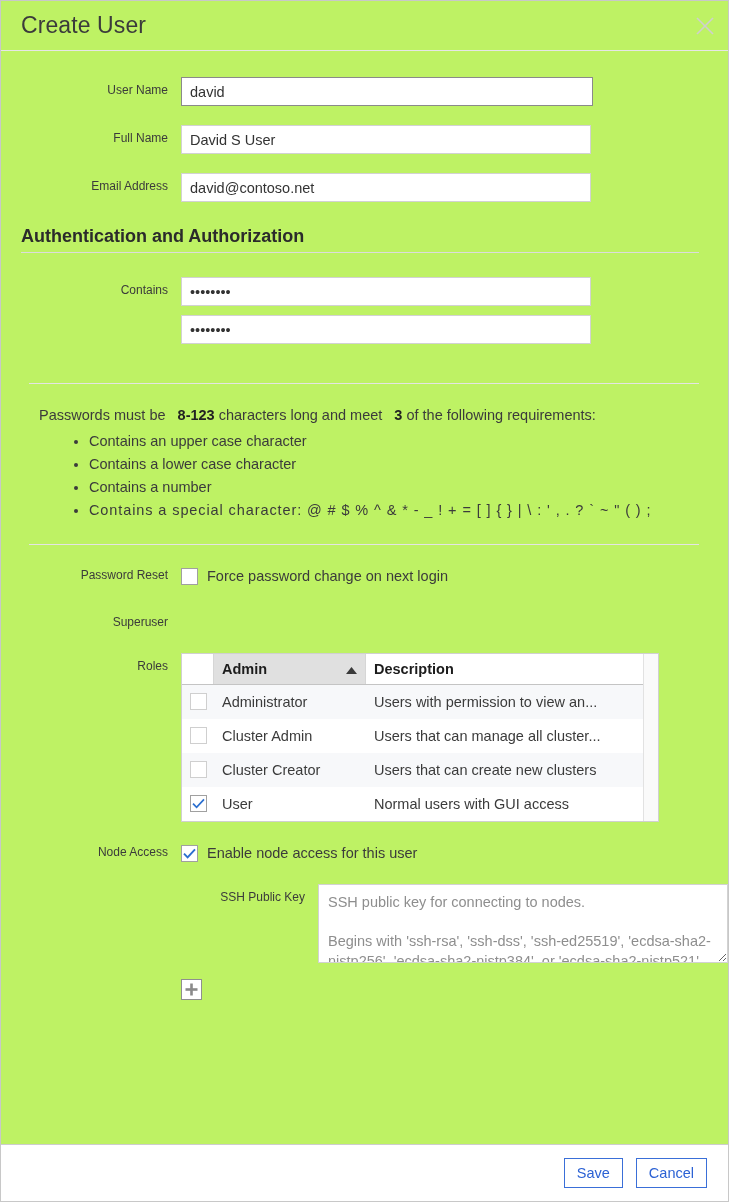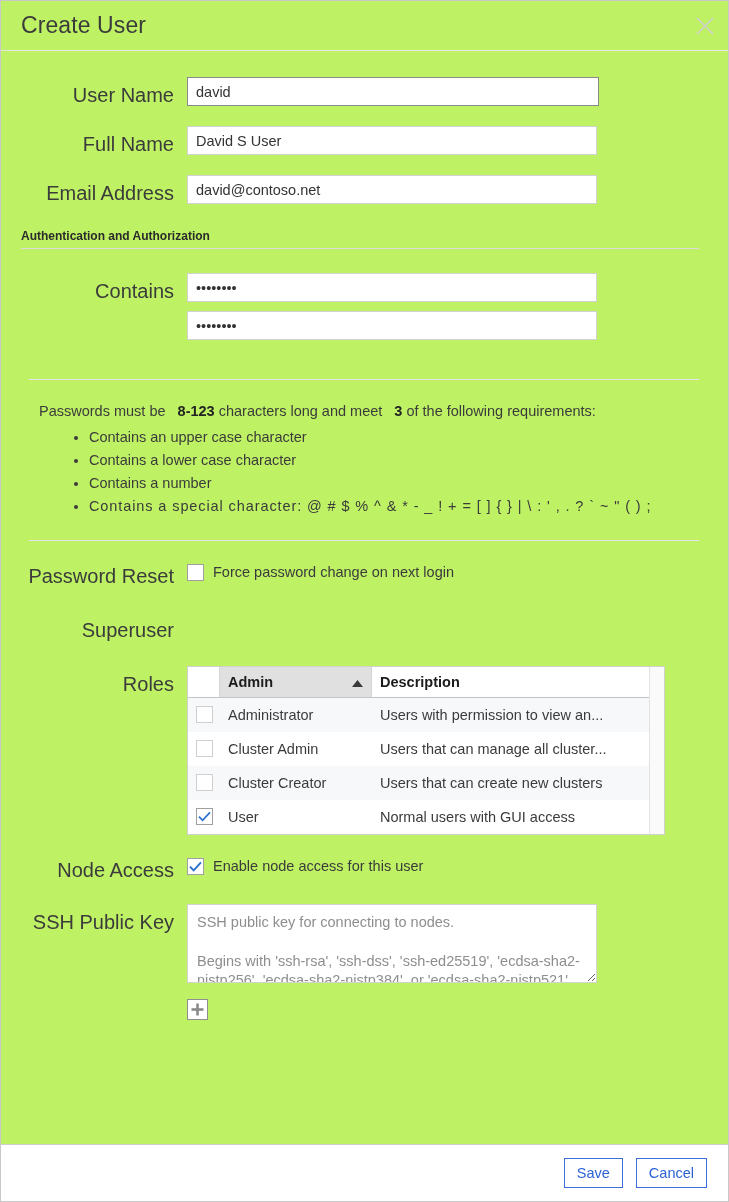--- a/index.html
+++ b/index.html
@@ -72,24 +72,23 @@
   .row {
     display: flex;
     align-items: flex-start;
   }
   .lbl {
     width: 180px;
     min-width: 180px;
     text-align: right;
     padding-right: 13px;
     box-sizing: border-box;
-    font-size: 20px;
+    font-size: 12px;
     color: #3b3b3b;
     line-height: 1.2;
-    margin-left: 6px;
   }
 
   .txtinput {
     box-sizing: border-box;
     width: 410px;
     height: 29px;
     border: 1px solid #d2d2d2;
     background: #ffffff;
     font-family: "Liberation Sans", sans-serif;
     font-size: 14.5px;
@@ -98,21 +97,21 @@
     outline: none;
   }
   .txtinput.focused {
     border-color: #8a8a8a;
     width: 412px;
   }
   .txtinput::placeholder { color: #9a9a9a; }
 
   
   .section-head {
-    font-size: 12px;
+    font-size: 18px;
     font-weight: bold;
     color: #2b2b2b;
     padding-bottom: 5px;
     border-bottom: 1px solid #dcdcdc;
     margin: 0 29px 0 20px;
   }
 
   .divider {
     height: 1px;
     background: #e4e4e4;
@@ -418,21 +417,21 @@
       <div class="cbx-wrap">
         <span class="cbx">
           <svg width="13" height="11" viewBox="0 0 13 11">
             <polyline points="1,5.6 4.6,9.3 12,1.3" fill="none" stroke="#2b6fd0" stroke-width="1.9"></polyline>
           </svg>
         </span>
         <span class="cbx-label">Enable node access for this user</span>
       </div>
     </div>
 
-    <div class="row" style="margin-top:22px;">
+    <div class="row" style="margin-top:22px;justify-content:flex-end;">
       <div class="lbl" style="padding-top:6px;">SSH Public Key</div>
       <textarea class="ssh-area" placeholder="SSH public key for connecting to nodes.
 
 Begins with 'ssh-rsa', 'ssh-dss', 'ssh-ed25519', 'ecdsa-sha2-nistp256', 'ecdsa-sha2-nistp384', or 'ecdsa-sha2-nistp521'." style=""></textarea>
     </div>
 
     <div class="row" style="margin-top:16px;">
       <div class="lbl"></div>
       <button class="plus-btn">
         <svg width="13" height="13" viewBox="0 0 13 13">

